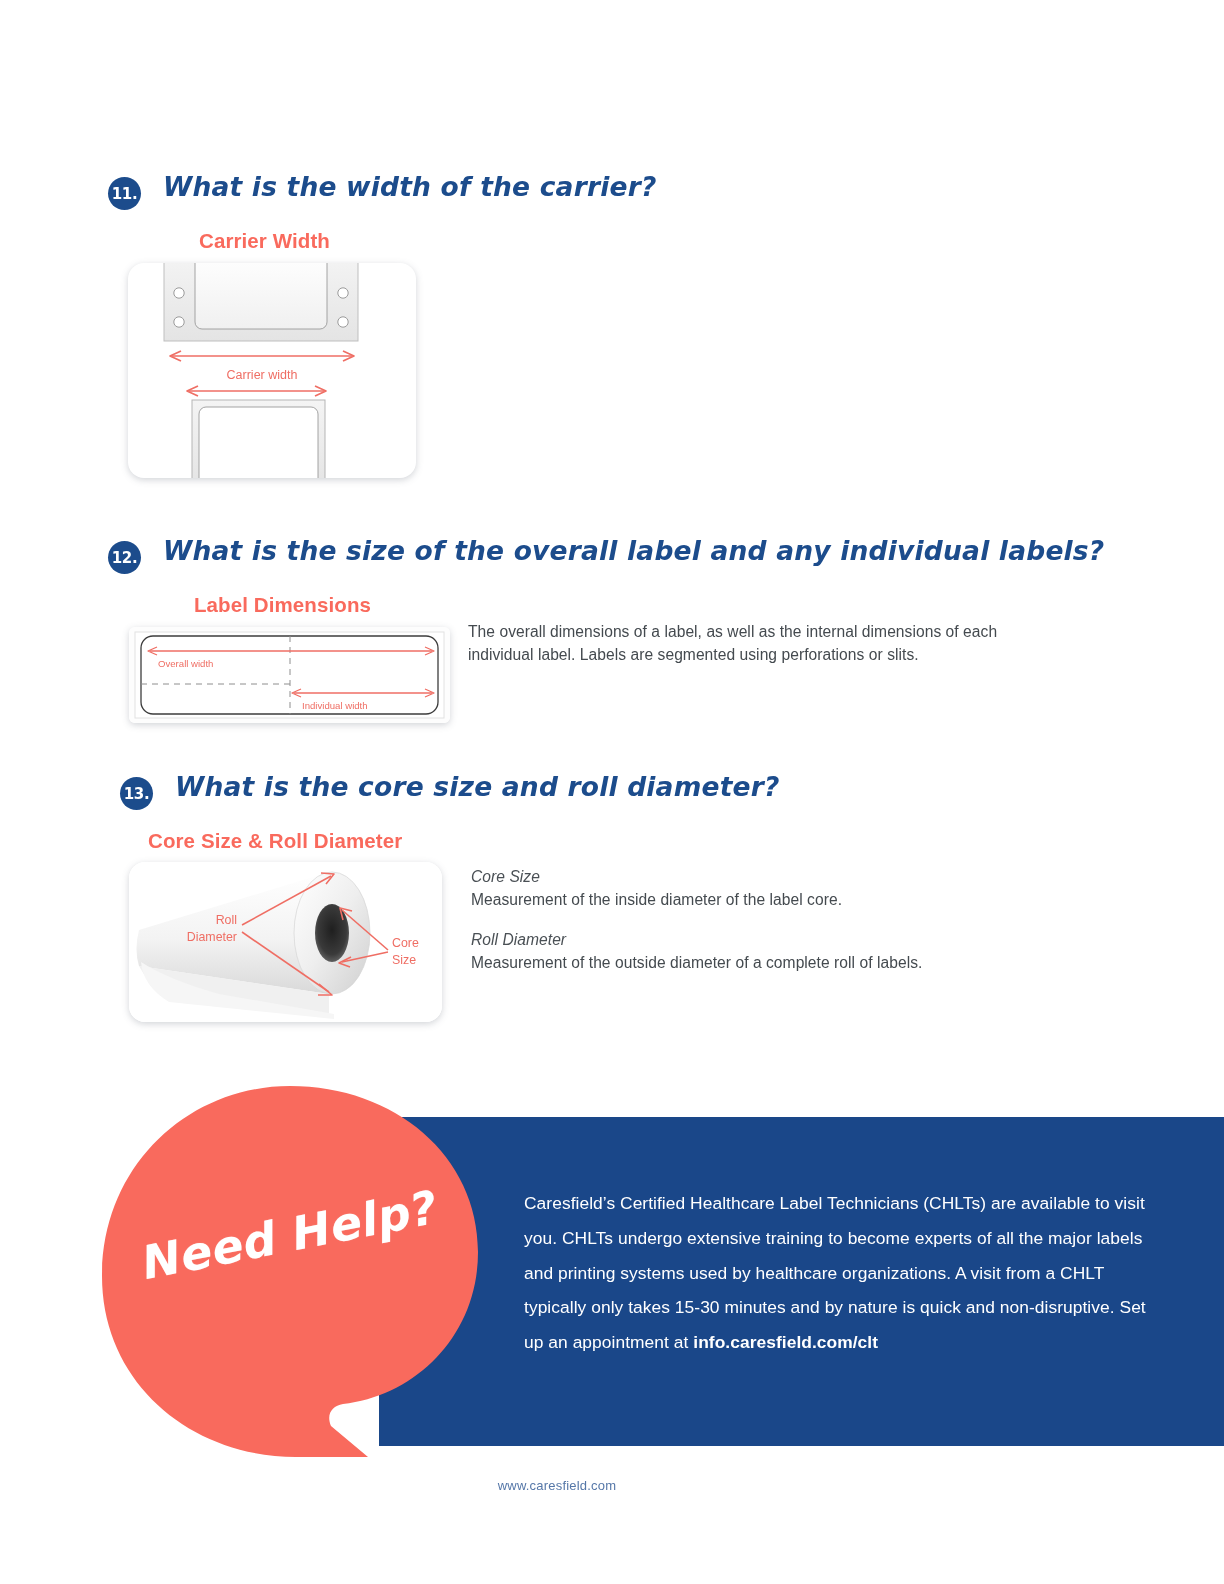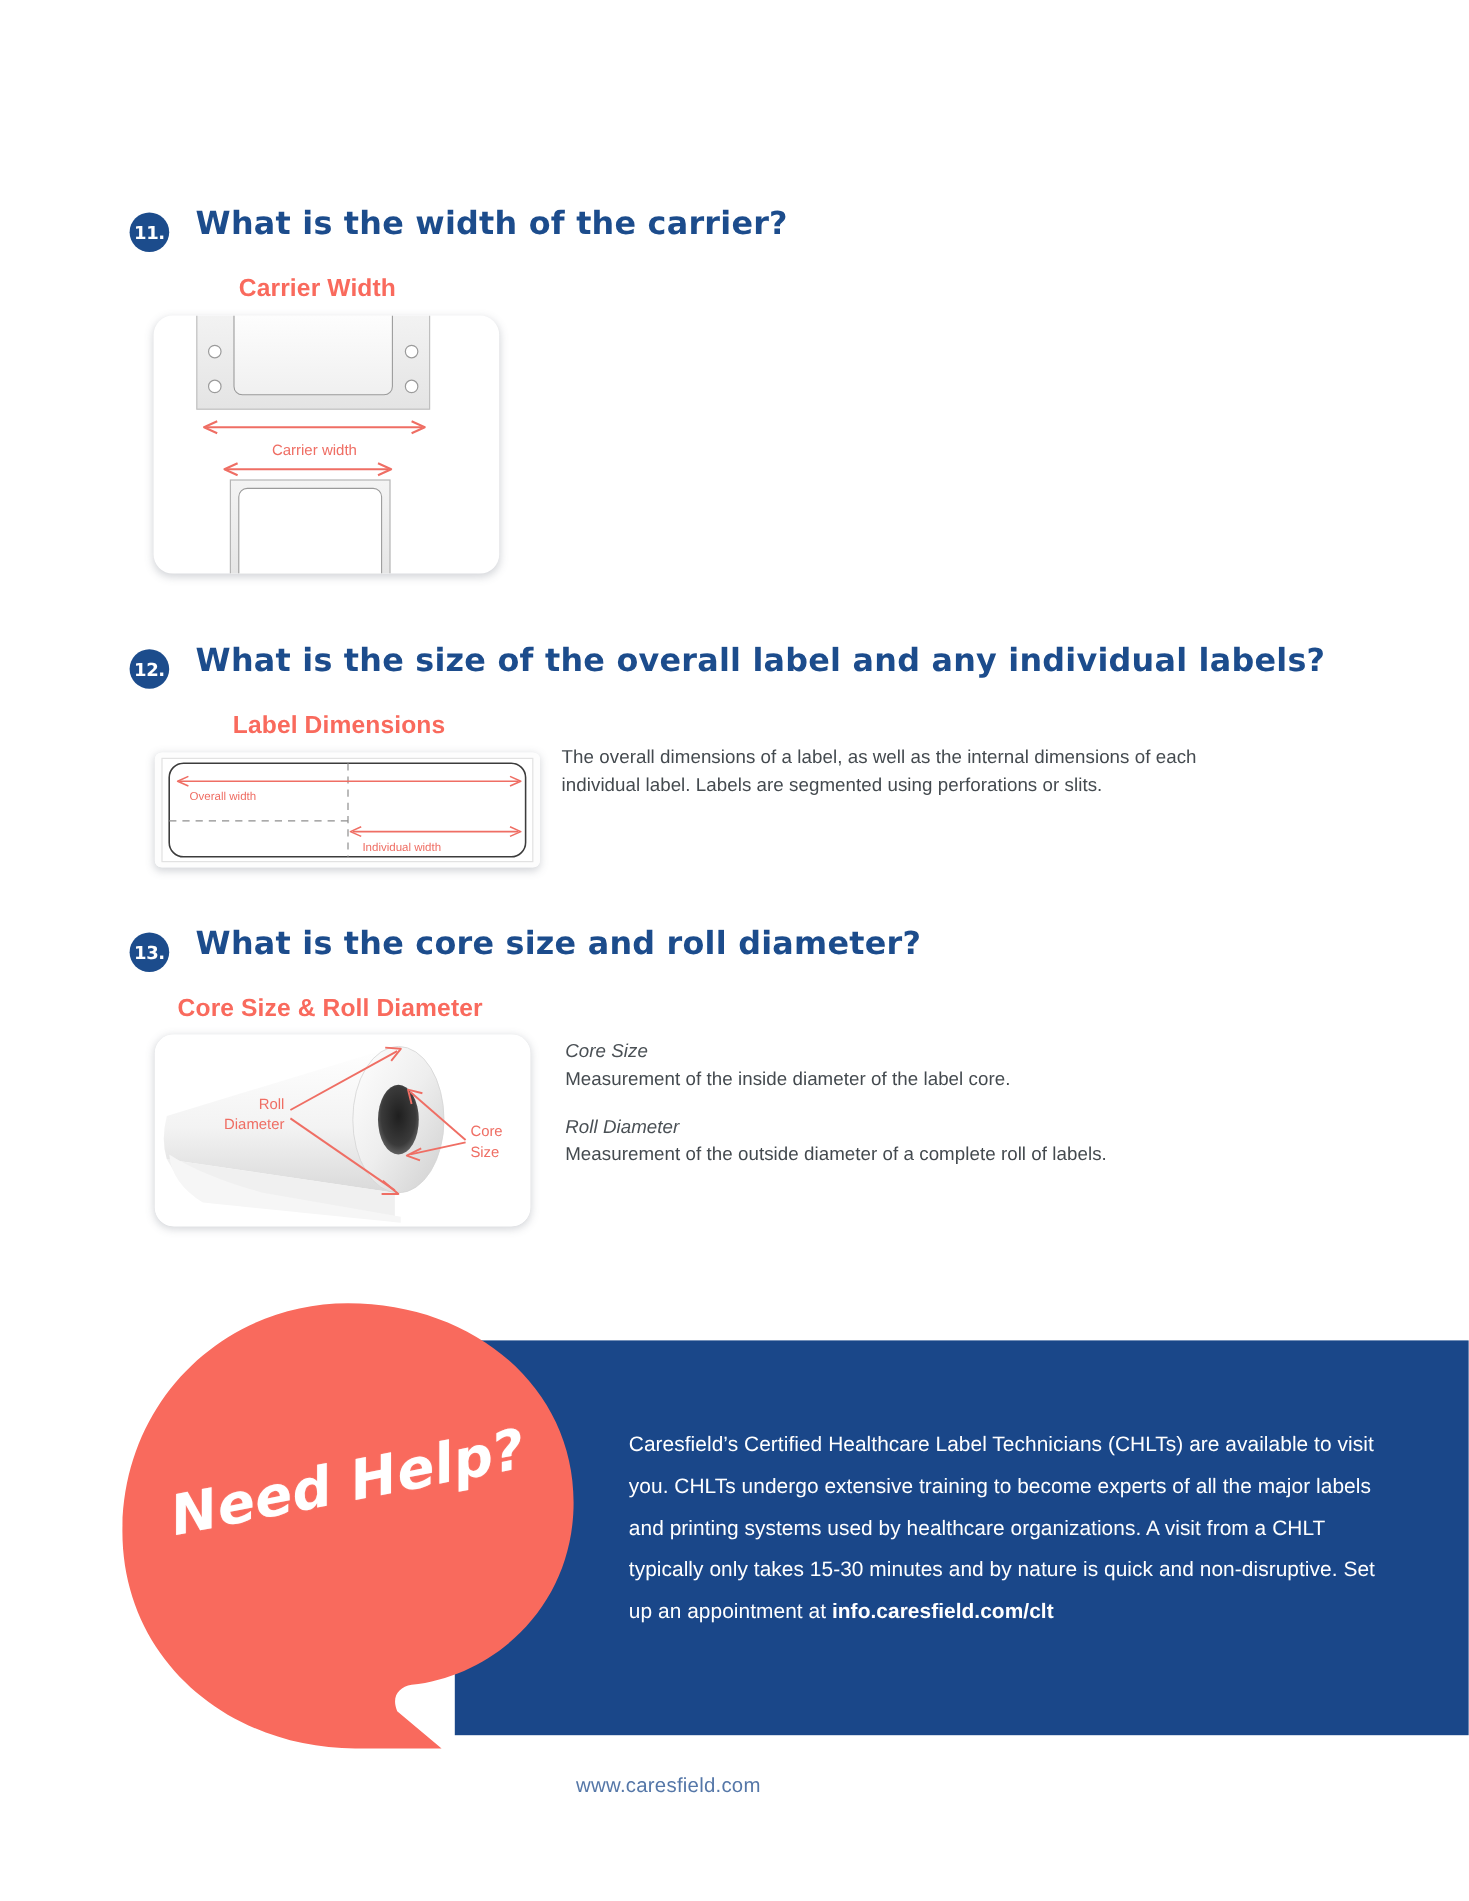--- a/index.html
+++ b/index.html
@@ -39,20 +39,21 @@
     font-size:15px; font-weight:700;
     display:flex; align-items:center; justify-content:center;
     font-family:"DejaVu Sans", sans-serif;
     letter-spacing:-0.3px;
   }
   .qtext {
     position:absolute; left:163px; top:-4px;
     font-family:"DejaVu Sans", sans-serif;
     font-size:26.5px; font-weight:600; color:#1c4c8c;
     letter-spacing:0.2px; white-space:nowrap;
+    font-style: italic;
   }
   .subtitle {
     position:absolute;
     font-family:"Liberation Sans", sans-serif;
     font-size:20.5px; font-weight:700; color:#f96a5d;
     letter-spacing:0.1px; white-space:nowrap;
   }
   .desc {
     position:absolute;
     font-size:15.6px; line-height:1.45; color:#444a4f;
@@ -92,21 +93,21 @@
   }
   .cta-text {
     position:absolute; left:524px; top:1186px; width:625px;
     color:#ffffff; font-size:17.4px; line-height:2.0;
     letter-spacing:0.05px;
   }
   .cta-url { font-weight:700;text-align:right; }
 
   .footer {
     position:absolute; left:0; top:1478px; width:1114px;
-    text-align:center; font-size:17px; color:#5577a8;
+    text-align:center; font-size:13px; color:#5577a8;
     letter-spacing:0.2px;
   }
 </style>
 </head>
 <body>
 
 <div class="page">
 
 
   <div class="qblock" style="top:175px;">
@@ -184,21 +185,21 @@
         <line x1="165" y1="66" x2="303" y2="66"></line>
         <polyline points="172,62 163,66 172,70" stroke-linejoin="round"></polyline>
         <polyline points="296,62 305,66 296,70" stroke-linejoin="round"></polyline>
       </g>
       <text class="coral-txt" x="173" y="82" font-size="9.6">Individual width</text>
     </svg>
   </div>
 
   <div class="desc" style="left:468px; top:621px; width:548px;">The overall dimensions of a label, as well as the internal dimensions of each individual label. Labels are segmented using perforations or slits.</div>
 
-  <div class="qblock" style="top:775px;">
+  <div class="qblock" style="top:775px;padding-left:12px;">
     <div class="qhead">
       <div class="qbadge">13.</div>
       <div class="qtext">What is the core size and roll diameter?</div>
     </div>
   </div>
   <div class="subtitle" style="left:148px; top:829px;">Core Size &amp; Roll Diameter</div>
 
   <div class="card" style="left:129px; top:862px; width:313px; height:160px;">
     <svg width="313" height="160" viewBox="0 0 313 160">
       <defs>

